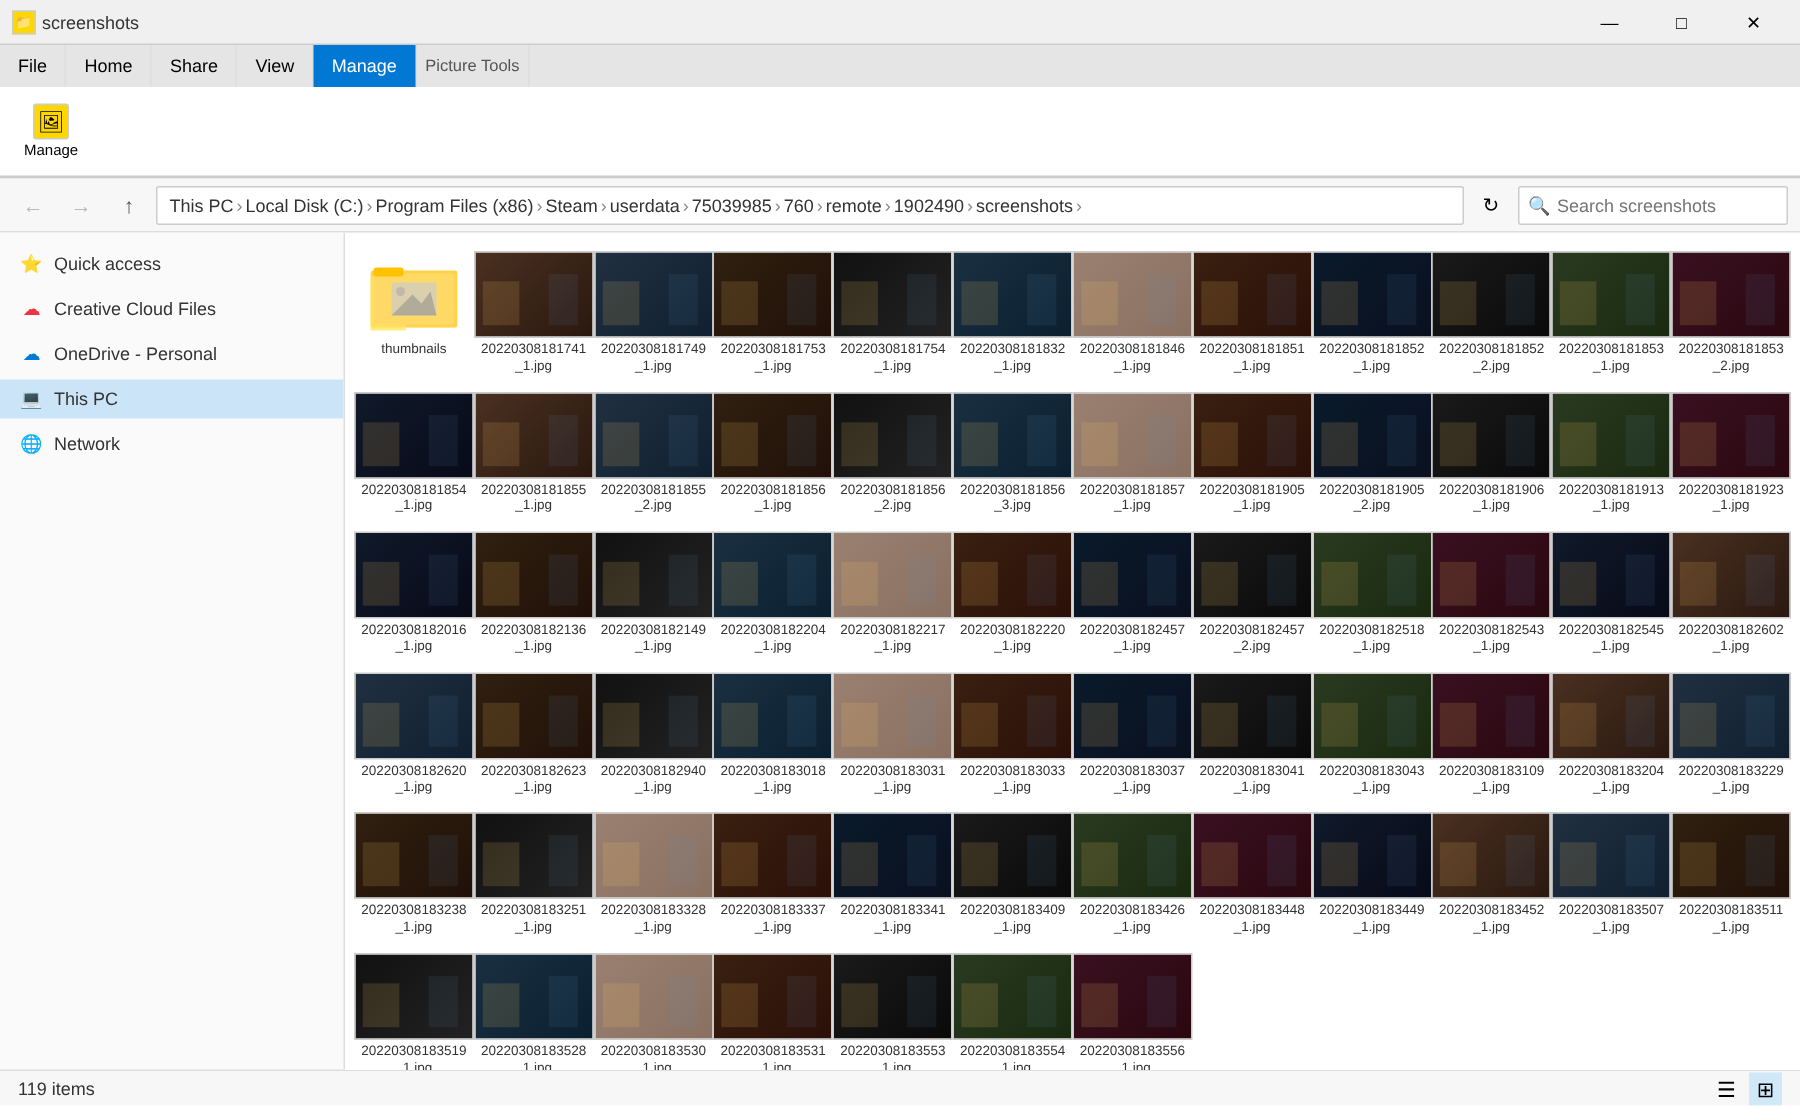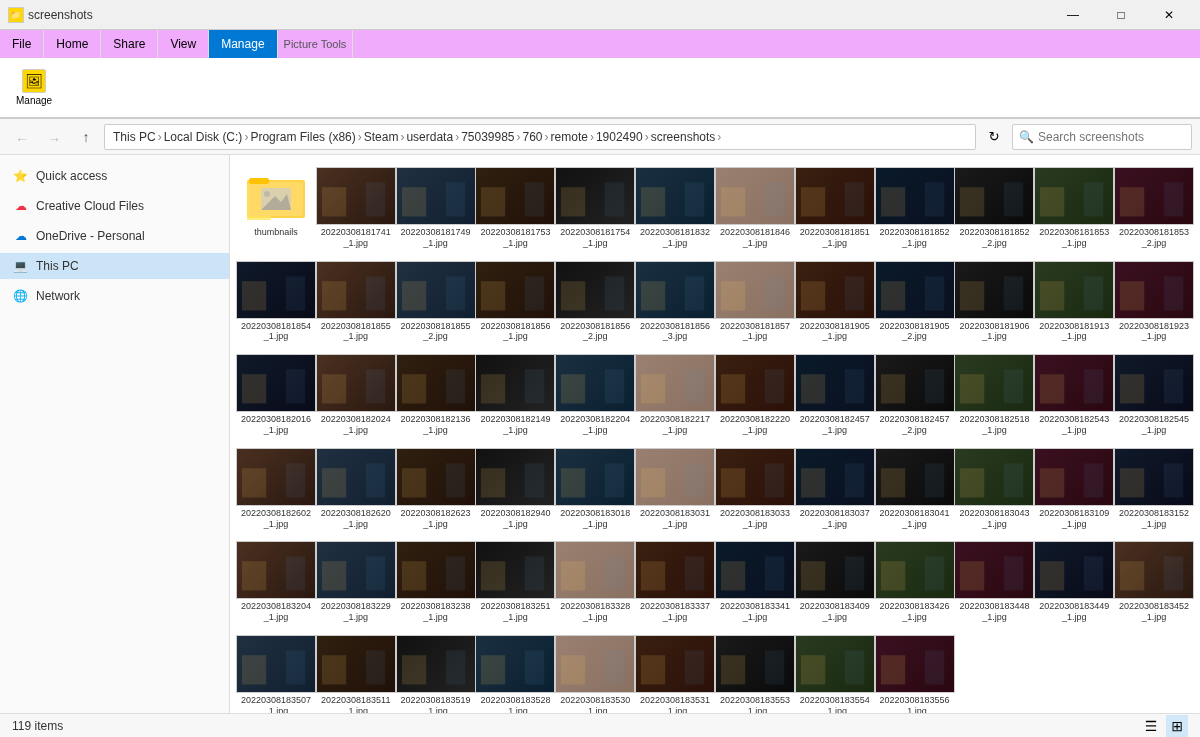--- a/index.html
+++ b/index.html
@@ -7,21 +7,21 @@
 
     
     .title-bar { height: 30px; background: #f0f0f0; display: flex; align-items: center; justify-content: space-between; padding: 0 8px; border-bottom: 1px solid #ccc; }
     .title-bar-left { display: flex; align-items: center; gap: 4px; }
     .title-bar-icon { width: 16px; height: 16px; background: #ffd700; border: 1px solid #ccc; display: flex; align-items: center; justify-content: center; font-size: 9px; }
     .title-bar-title { font-size: 12px; color: #333; }
     .title-bar-controls { display: flex; gap: 2px; }
     .tb-btn { width: 46px; height: 30px; border: none; background: transparent; cursor: pointer; font-size: 12px; display: flex; align-items: center; justify-content: center; }
 
     
-    .ribbon { background: #f0abfc; border-bottom: 1px solid #ccc; }
+    .ribbon { background: #e5e5e5; border-bottom: 1px solid #ccc; }
     .ribbon-tabs { display: flex; height: 28px; }
     .ribbon-tab { padding: 0 12px; display: flex; align-items: center; font-size: 12px; cursor: pointer; border-right: 1px solid #ddd; }
     .ribbon-tab.active { background: #fff; border-bottom: 2px solid #0078d4; color: #0078d4; }
     .ribbon-content { background: #fff; height: 60px; display: flex; align-items: center; padding: 4px 8px; border-bottom: 1px solid #ccc; gap: 4px; }
     .ribbon-btn { padding: 4px 8px; display: flex; flex-direction: column; align-items: center; gap: 2px; cursor: pointer; border: none; background: transparent; font-size: 10px; }
     .ribbon-btn-icon { width: 24px; height: 24px; background: #ffd700; border: 1px solid #ccc; border-radius: 2px; display: flex; align-items: center; justify-content: center; font-size: 14px; }
 
     
     .address-bar { height: 36px; background: #f7f7f7; display: flex; align-items: center; padding: 0 8px; gap: 4px; border-bottom: 1px solid #ddd; }
     .nav-btn { width: 28px; height: 28px; border: 1px solid transparent; background: transparent; cursor: pointer; display: flex; align-items: center; justify-content: center; border-radius: 3px; font-size: 14px; color: #555; }
@@ -395,225 +395,207 @@
         <div class="file-item">
           <div class="file-thumb" style="background: linear-gradient(135deg, rgb(16, 26, 42) 0%, rgb(8, 10, 24) 100%);">
             <svg width="80" height="58" viewBox="0 0 80 58">
               <rect x="5" y="20" width="25" height="30" fill="rgba(255,200,100,0.15)"></rect>
               <rect x="50" y="15" width="20" height="35" fill="rgba(100,150,200,0.1)"></rect>
             </svg>
           </div>
           <span class="file-name">20220308182016_1.jpg</span>
         </div>
         <div class="file-item">
+          <div class="file-thumb" style="background: linear-gradient(135deg, rgb(48, 32, 16) 0%, rgb(32, 16, 8) 100%);">
+            <svg width="80" height="58" viewBox="0 0 80 58">
+              <rect x="5" y="20" width="25" height="30" fill="rgba(255,200,100,0.15)"></rect>
+              <rect x="50" y="15" width="20" height="35" fill="rgba(100,150,200,0.1)"></rect>
+            </svg>
+          </div>
+          <span class="file-name">20220308182136_1.jpg</span>
+        </div>
+        <div class="file-item">
+          <div class="file-thumb" style="background: linear-gradient(135deg, rgb(17, 17, 17) 0%, rgb(34, 34, 34) 100%);">
+            <svg width="80" height="58" viewBox="0 0 80 58">
+              <rect x="5" y="20" width="25" height="30" fill="rgba(255,200,100,0.15)"></rect>
+              <rect x="50" y="15" width="20" height="35" fill="rgba(100,150,200,0.1)"></rect>
+            </svg>
+          </div>
+          <span class="file-name">20220308182149_1.jpg</span>
+        </div>
+        <div class="file-item">
+          <div class="file-thumb" style="background: linear-gradient(135deg, rgb(26, 48, 64) 0%, rgb(10, 32, 48) 100%);">
+            <svg width="80" height="58" viewBox="0 0 80 58">
+              <rect x="5" y="20" width="25" height="30" fill="rgba(255,200,100,0.15)"></rect>
+              <rect x="50" y="15" width="20" height="35" fill="rgba(100,150,200,0.1)"></rect>
+            </svg>
+          </div>
+          <span class="file-name">20220308182204_1.jpg</span>
+        </div>
+        <div class="file-item">
+          <div class="file-thumb" style="background: linear-gradient(135deg, rgb(154, 128, 112) 0%, rgb(138, 112, 96) 100%);">
+            <svg width="80" height="58" viewBox="0 0 80 58">
+              <rect x="5" y="20" width="25" height="30" fill="rgba(255,200,100,0.15)"></rect>
+              <rect x="50" y="15" width="20" height="35" fill="rgba(100,150,200,0.1)"></rect>
+            </svg>
+          </div>
+          <span class="file-name">20220308182217_1.jpg</span>
+        </div>
+        <div class="file-item">
+          <div class="file-thumb" style="background: linear-gradient(135deg, rgb(58, 32, 16) 0%, rgb(42, 16, 8) 100%);">
+            <svg width="80" height="58" viewBox="0 0 80 58">
+              <rect x="5" y="20" width="25" height="30" fill="rgba(255,200,100,0.15)"></rect>
+              <rect x="50" y="15" width="20" height="35" fill="rgba(100,150,200,0.1)"></rect>
+            </svg>
+          </div>
+          <span class="file-name">20220308182220_1.jpg</span>
+        </div>
+        <div class="file-item">
+          <div class="file-thumb" style="background: linear-gradient(135deg, rgb(10, 26, 42) 0%, rgb(10, 16, 32) 100%);">
+            <svg width="80" height="58" viewBox="0 0 80 58">
+              <rect x="5" y="20" width="25" height="30" fill="rgba(255,200,100,0.15)"></rect>
+              <rect x="50" y="15" width="20" height="35" fill="rgba(100,150,200,0.1)"></rect>
+            </svg>
+          </div>
+          <span class="file-name">20220308182457_1.jpg</span>
+        </div>
+        <div class="file-item">
+          <div class="file-thumb" style="background: linear-gradient(135deg, rgb(26, 26, 26) 0%, rgb(10, 10, 10) 100%);">
+            <svg width="80" height="58" viewBox="0 0 80 58">
+              <rect x="5" y="20" width="25" height="30" fill="rgba(255,200,100,0.15)"></rect>
+              <rect x="50" y="15" width="20" height="35" fill="rgba(100,150,200,0.1)"></rect>
+            </svg>
+          </div>
+          <span class="file-name">20220308182457_2.jpg</span>
+        </div>
+        <div class="file-item">
+          <div class="file-thumb" style="background: linear-gradient(135deg, rgb(42, 58, 32) 0%, rgb(26, 42, 16) 100%);">
+            <svg width="80" height="58" viewBox="0 0 80 58">
+              <rect x="5" y="20" width="25" height="30" fill="rgba(255,200,100,0.15)"></rect>
+              <rect x="50" y="15" width="20" height="35" fill="rgba(100,150,200,0.1)"></rect>
+            </svg>
+          </div>
+          <span class="file-name">20220308182518_1.jpg</span>
+        </div>
+        <div class="file-item">
+          <div class="file-thumb" style="background: linear-gradient(135deg, rgb(58, 16, 32) 0%, rgb(42, 8, 16) 100%);">
+            <svg width="80" height="58" viewBox="0 0 80 58">
+              <rect x="5" y="20" width="25" height="30" fill="rgba(255,200,100,0.15)"></rect>
+              <rect x="50" y="15" width="20" height="35" fill="rgba(100,150,200,0.1)"></rect>
+            </svg>
+          </div>
+          <span class="file-name">20220308182543_1.jpg</span>
+        </div>
+        <div class="file-item">
+          <div class="file-thumb" style="background: linear-gradient(135deg, rgb(16, 26, 42) 0%, rgb(8, 10, 24) 100%);">
+            <svg width="80" height="58" viewBox="0 0 80 58">
+              <rect x="5" y="20" width="25" height="30" fill="rgba(255,200,100,0.15)"></rect>
+              <rect x="50" y="15" width="20" height="35" fill="rgba(100,150,200,0.1)"></rect>
+            </svg>
+          </div>
+          <span class="file-name">20220308182545_1.jpg</span>
+        </div>
+        <div class="file-item">
           <div class="file-thumb" style="background: linear-gradient(135deg, rgb(74, 48, 32) 0%, rgb(42, 24, 16) 100%);">
             <svg width="80" height="58" viewBox="0 0 80 58">
               <rect x="5" y="20" width="25" height="30" fill="rgba(255,200,100,0.15)"></rect>
               <rect x="50" y="15" width="20" height="35" fill="rgba(100,150,200,0.1)"></rect>
             </svg>
           </div>
-          <span class="file-name">20220308182024_1.jpg</span>
+          <span class="file-name">20220308182602_1.jpg</span>
+        </div>
+        <div class="file-item">
+          <div class="file-thumb" style="background: linear-gradient(135deg, rgb(32, 48, 64) 0%, rgb(16, 32, 48) 100%);">
+            <svg width="80" height="58" viewBox="0 0 80 58">
+              <rect x="5" y="20" width="25" height="30" fill="rgba(255,200,100,0.15)"></rect>
+              <rect x="50" y="15" width="20" height="35" fill="rgba(100,150,200,0.1)"></rect>
+            </svg>
+          </div>
+          <span class="file-name">20220308182620_1.jpg</span>
         </div>
         <div class="file-item">
           <div class="file-thumb" style="background: linear-gradient(135deg, rgb(48, 32, 16) 0%, rgb(32, 16, 8) 100%);">
             <svg width="80" height="58" viewBox="0 0 80 58">
               <rect x="5" y="20" width="25" height="30" fill="rgba(255,200,100,0.15)"></rect>
               <rect x="50" y="15" width="20" height="35" fill="rgba(100,150,200,0.1)"></rect>
             </svg>
           </div>
-          <span class="file-name">20220308182136_1.jpg</span>
+          <span class="file-name">20220308182623_1.jpg</span>
         </div>
         <div class="file-item">
           <div class="file-thumb" style="background: linear-gradient(135deg, rgb(17, 17, 17) 0%, rgb(34, 34, 34) 100%);">
             <svg width="80" height="58" viewBox="0 0 80 58">
               <rect x="5" y="20" width="25" height="30" fill="rgba(255,200,100,0.15)"></rect>
               <rect x="50" y="15" width="20" height="35" fill="rgba(100,150,200,0.1)"></rect>
             </svg>
           </div>
-          <span class="file-name">20220308182149_1.jpg</span>
+          <span class="file-name">20220308182940_1.jpg</span>
         </div>
         <div class="file-item">
           <div class="file-thumb" style="background: linear-gradient(135deg, rgb(26, 48, 64) 0%, rgb(10, 32, 48) 100%);">
             <svg width="80" height="58" viewBox="0 0 80 58">
               <rect x="5" y="20" width="25" height="30" fill="rgba(255,200,100,0.15)"></rect>
               <rect x="50" y="15" width="20" height="35" fill="rgba(100,150,200,0.1)"></rect>
             </svg>
           </div>
-          <span class="file-name">20220308182204_1.jpg</span>
+          <span class="file-name">20220308183018_1.jpg</span>
         </div>
         <div class="file-item">
           <div class="file-thumb" style="background: linear-gradient(135deg, rgb(154, 128, 112) 0%, rgb(138, 112, 96) 100%);">
             <svg width="80" height="58" viewBox="0 0 80 58">
               <rect x="5" y="20" width="25" height="30" fill="rgba(255,200,100,0.15)"></rect>
               <rect x="50" y="15" width="20" height="35" fill="rgba(100,150,200,0.1)"></rect>
             </svg>
           </div>
-          <span class="file-name">20220308182217_1.jpg</span>
+          <span class="file-name">20220308183031_1.jpg</span>
         </div>
         <div class="file-item">
           <div class="file-thumb" style="background: linear-gradient(135deg, rgb(58, 32, 16) 0%, rgb(42, 16, 8) 100%);">
             <svg width="80" height="58" viewBox="0 0 80 58">
               <rect x="5" y="20" width="25" height="30" fill="rgba(255,200,100,0.15)"></rect>
               <rect x="50" y="15" width="20" height="35" fill="rgba(100,150,200,0.1)"></rect>
             </svg>
           </div>
-          <span class="file-name">20220308182220_1.jpg</span>
+          <span class="file-name">20220308183033_1.jpg</span>
         </div>
         <div class="file-item">
           <div class="file-thumb" style="background: linear-gradient(135deg, rgb(10, 26, 42) 0%, rgb(10, 16, 32) 100%);">
             <svg width="80" height="58" viewBox="0 0 80 58">
               <rect x="5" y="20" width="25" height="30" fill="rgba(255,200,100,0.15)"></rect>
               <rect x="50" y="15" width="20" height="35" fill="rgba(100,150,200,0.1)"></rect>
             </svg>
           </div>
-          <span class="file-name">20220308182457_1.jpg</span>
+          <span class="file-name">20220308183037_1.jpg</span>
         </div>
         <div class="file-item">
           <div class="file-thumb" style="background: linear-gradient(135deg, rgb(26, 26, 26) 0%, rgb(10, 10, 10) 100%);">
             <svg width="80" height="58" viewBox="0 0 80 58">
               <rect x="5" y="20" width="25" height="30" fill="rgba(255,200,100,0.15)"></rect>
               <rect x="50" y="15" width="20" height="35" fill="rgba(100,150,200,0.1)"></rect>
             </svg>
           </div>
-          <span class="file-name">20220308182457_2.jpg</span>
+          <span class="file-name">20220308183041_1.jpg</span>
         </div>
         <div class="file-item">
           <div class="file-thumb" style="background: linear-gradient(135deg, rgb(42, 58, 32) 0%, rgb(26, 42, 16) 100%);">
             <svg width="80" height="58" viewBox="0 0 80 58">
               <rect x="5" y="20" width="25" height="30" fill="rgba(255,200,100,0.15)"></rect>
               <rect x="50" y="15" width="20" height="35" fill="rgba(100,150,200,0.1)"></rect>
             </svg>
           </div>
-          <span class="file-name">20220308182518_1.jpg</span>
+          <span class="file-name">20220308183043_1.jpg</span>
         </div>
         <div class="file-item">
           <div class="file-thumb" style="background: linear-gradient(135deg, rgb(58, 16, 32) 0%, rgb(42, 8, 16) 100%);">
             <svg width="80" height="58" viewBox="0 0 80 58">
               <rect x="5" y="20" width="25" height="30" fill="rgba(255,200,100,0.15)"></rect>
               <rect x="50" y="15" width="20" height="35" fill="rgba(100,150,200,0.1)"></rect>
             </svg>
           </div>
-          <span class="file-name">20220308182543_1.jpg</span>
-        </div>
-        <div class="file-item">
-          <div class="file-thumb" style="background: linear-gradient(135deg, rgb(16, 26, 42) 0%, rgb(8, 10, 24) 100%);">
-            <svg width="80" height="58" viewBox="0 0 80 58">
-              <rect x="5" y="20" width="25" height="30" fill="rgba(255,200,100,0.15)"></rect>
-              <rect x="50" y="15" width="20" height="35" fill="rgba(100,150,200,0.1)"></rect>
-            </svg>
-          </div>
-          <span class="file-name">20220308182545_1.jpg</span>
-        </div>
-        <div class="file-item">
-          <div class="file-thumb" style="background: linear-gradient(135deg, rgb(74, 48, 32) 0%, rgb(42, 24, 16) 100%);">
-            <svg width="80" height="58" viewBox="0 0 80 58">
-              <rect x="5" y="20" width="25" height="30" fill="rgba(255,200,100,0.15)"></rect>
-              <rect x="50" y="15" width="20" height="35" fill="rgba(100,150,200,0.1)"></rect>
-            </svg>
-          </div>
-          <span class="file-name">20220308182602_1.jpg</span>
-        </div>
-        <div class="file-item">
-          <div class="file-thumb" style="background: linear-gradient(135deg, rgb(32, 48, 64) 0%, rgb(16, 32, 48) 100%);">
-            <svg width="80" height="58" viewBox="0 0 80 58">
-              <rect x="5" y="20" width="25" height="30" fill="rgba(255,200,100,0.15)"></rect>
-              <rect x="50" y="15" width="20" height="35" fill="rgba(100,150,200,0.1)"></rect>
-            </svg>
-          </div>
-          <span class="file-name">20220308182620_1.jpg</span>
-        </div>
-        <div class="file-item">
-          <div class="file-thumb" style="background: linear-gradient(135deg, rgb(48, 32, 16) 0%, rgb(32, 16, 8) 100%);">
-            <svg width="80" height="58" viewBox="0 0 80 58">
-              <rect x="5" y="20" width="25" height="30" fill="rgba(255,200,100,0.15)"></rect>
-              <rect x="50" y="15" width="20" height="35" fill="rgba(100,150,200,0.1)"></rect>
-            </svg>
-          </div>
-          <span class="file-name">20220308182623_1.jpg</span>
-        </div>
-        <div class="file-item">
-          <div class="file-thumb" style="background: linear-gradient(135deg, rgb(17, 17, 17) 0%, rgb(34, 34, 34) 100%);">
-            <svg width="80" height="58" viewBox="0 0 80 58">
-              <rect x="5" y="20" width="25" height="30" fill="rgba(255,200,100,0.15)"></rect>
-              <rect x="50" y="15" width="20" height="35" fill="rgba(100,150,200,0.1)"></rect>
-            </svg>
-          </div>
-          <span class="file-name">20220308182940_1.jpg</span>
-        </div>
-        <div class="file-item">
-          <div class="file-thumb" style="background: linear-gradient(135deg, rgb(26, 48, 64) 0%, rgb(10, 32, 48) 100%);">
-            <svg width="80" height="58" viewBox="0 0 80 58">
-              <rect x="5" y="20" width="25" height="30" fill="rgba(255,200,100,0.15)"></rect>
-              <rect x="50" y="15" width="20" height="35" fill="rgba(100,150,200,0.1)"></rect>
-            </svg>
-          </div>
-          <span class="file-name">20220308183018_1.jpg</span>
-        </div>
-        <div class="file-item">
-          <div class="file-thumb" style="background: linear-gradient(135deg, rgb(154, 128, 112) 0%, rgb(138, 112, 96) 100%);">
-            <svg width="80" height="58" viewBox="0 0 80 58">
-              <rect x="5" y="20" width="25" height="30" fill="rgba(255,200,100,0.15)"></rect>
-              <rect x="50" y="15" width="20" height="35" fill="rgba(100,150,200,0.1)"></rect>
-            </svg>
-          </div>
-          <span class="file-name">20220308183031_1.jpg</span>
-        </div>
-        <div class="file-item">
-          <div class="file-thumb" style="background: linear-gradient(135deg, rgb(58, 32, 16) 0%, rgb(42, 16, 8) 100%);">
-            <svg width="80" height="58" viewBox="0 0 80 58">
-              <rect x="5" y="20" width="25" height="30" fill="rgba(255,200,100,0.15)"></rect>
-              <rect x="50" y="15" width="20" height="35" fill="rgba(100,150,200,0.1)"></rect>
-            </svg>
-          </div>
-          <span class="file-name">20220308183033_1.jpg</span>
-        </div>
-        <div class="file-item">
-          <div class="file-thumb" style="background: linear-gradient(135deg, rgb(10, 26, 42) 0%, rgb(10, 16, 32) 100%);">
-            <svg width="80" height="58" viewBox="0 0 80 58">
-              <rect x="5" y="20" width="25" height="30" fill="rgba(255,200,100,0.15)"></rect>
-              <rect x="50" y="15" width="20" height="35" fill="rgba(100,150,200,0.1)"></rect>
-            </svg>
-          </div>
-          <span class="file-name">20220308183037_1.jpg</span>
-        </div>
-        <div class="file-item">
-          <div class="file-thumb" style="background: linear-gradient(135deg, rgb(26, 26, 26) 0%, rgb(10, 10, 10) 100%);">
-            <svg width="80" height="58" viewBox="0 0 80 58">
-              <rect x="5" y="20" width="25" height="30" fill="rgba(255,200,100,0.15)"></rect>
-              <rect x="50" y="15" width="20" height="35" fill="rgba(100,150,200,0.1)"></rect>
-            </svg>
-          </div>
-          <span class="file-name">20220308183041_1.jpg</span>
-        </div>
-        <div class="file-item">
-          <div class="file-thumb" style="background: linear-gradient(135deg, rgb(42, 58, 32) 0%, rgb(26, 42, 16) 100%);">
-            <svg width="80" height="58" viewBox="0 0 80 58">
-              <rect x="5" y="20" width="25" height="30" fill="rgba(255,200,100,0.15)"></rect>
-              <rect x="50" y="15" width="20" height="35" fill="rgba(100,150,200,0.1)"></rect>
-            </svg>
-          </div>
-          <span class="file-name">20220308183043_1.jpg</span>
-        </div>
-        <div class="file-item">
-          <div class="file-thumb" style="background: linear-gradient(135deg, rgb(58, 16, 32) 0%, rgb(42, 8, 16) 100%);">
-            <svg width="80" height="58" viewBox="0 0 80 58">
-              <rect x="5" y="20" width="25" height="30" fill="rgba(255,200,100,0.15)"></rect>
-              <rect x="50" y="15" width="20" height="35" fill="rgba(100,150,200,0.1)"></rect>
-            </svg>
-          </div>
           <span class="file-name">20220308183109_1.jpg</span>
-        </div>
-        <div class="file-item">
-          <div class="file-thumb" style="background: linear-gradient(135deg, rgb(16, 26, 42) 0%, rgb(8, 10, 24) 100%);">
-            <svg width="80" height="58" viewBox="0 0 80 58">
-              <rect x="5" y="20" width="25" height="30" fill="rgba(255,200,100,0.15)"></rect>
-              <rect x="50" y="15" width="20" height="35" fill="rgba(100,150,200,0.1)"></rect>
-            </svg>
-          </div>
-          <span class="file-name">20220308183152_1.jpg</span>
         </div>
         <div class="file-item">
           <div class="file-thumb" style="background: linear-gradient(135deg, rgb(74, 48, 32) 0%, rgb(42, 24, 16) 100%);">
             <svg width="80" height="58" viewBox="0 0 80 58">
               <rect x="5" y="20" width="25" height="30" fill="rgba(255,200,100,0.15)"></rect>
               <rect x="50" y="15" width="20" height="35" fill="rgba(100,150,200,0.1)"></rect>
             </svg>
           </div>
           <span class="file-name">20220308183204_1.jpg</span>
         </div>

